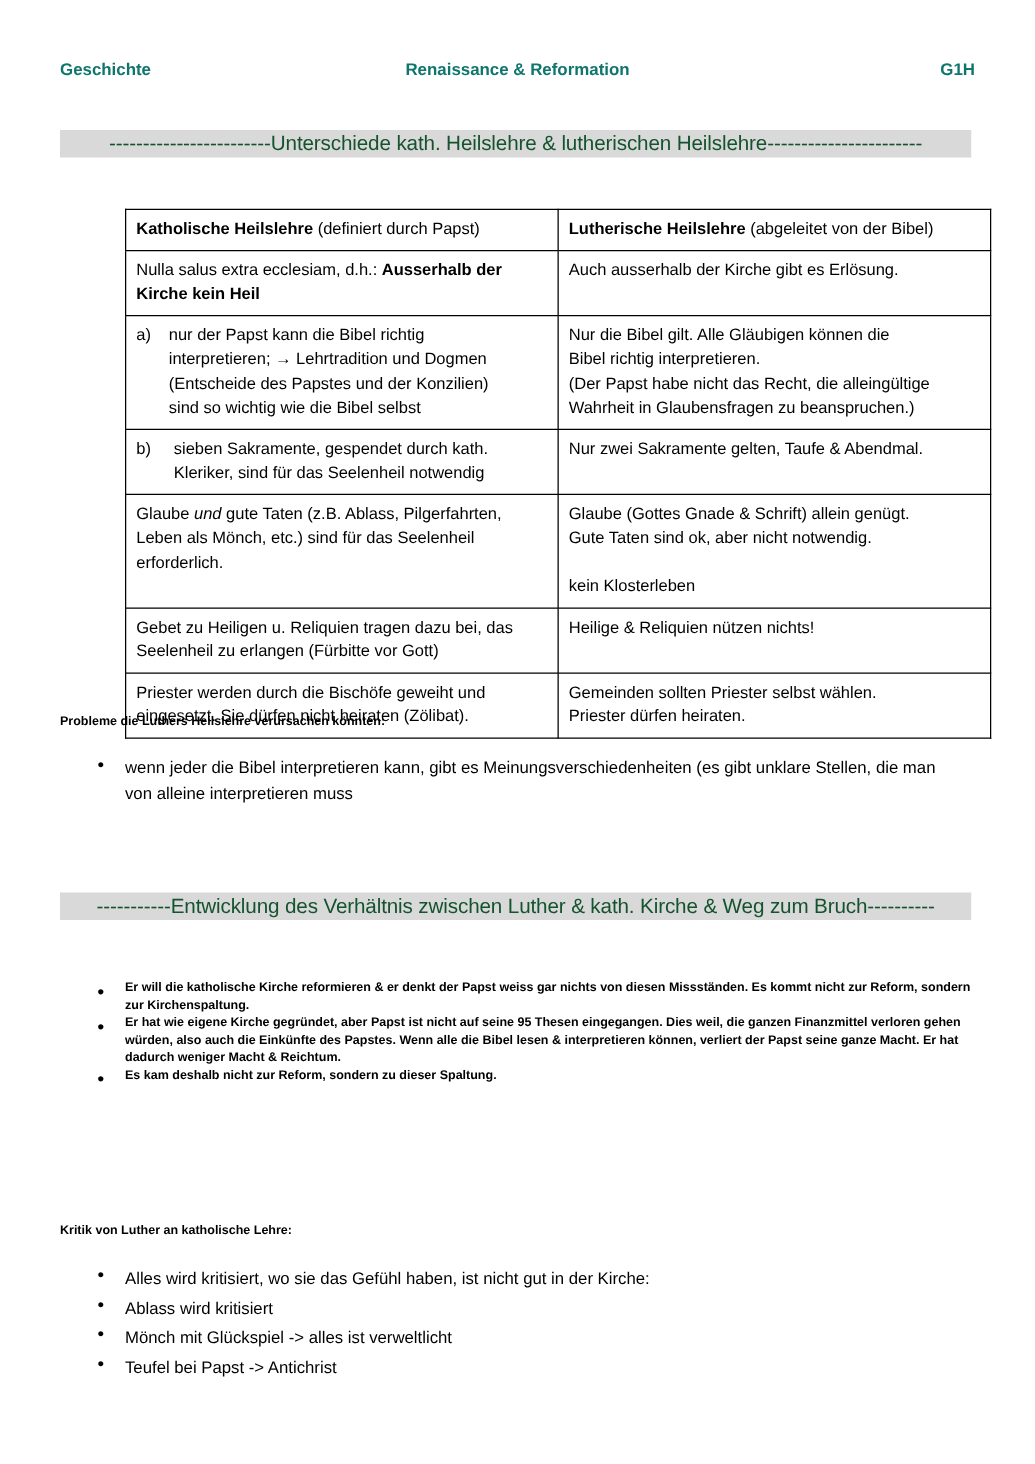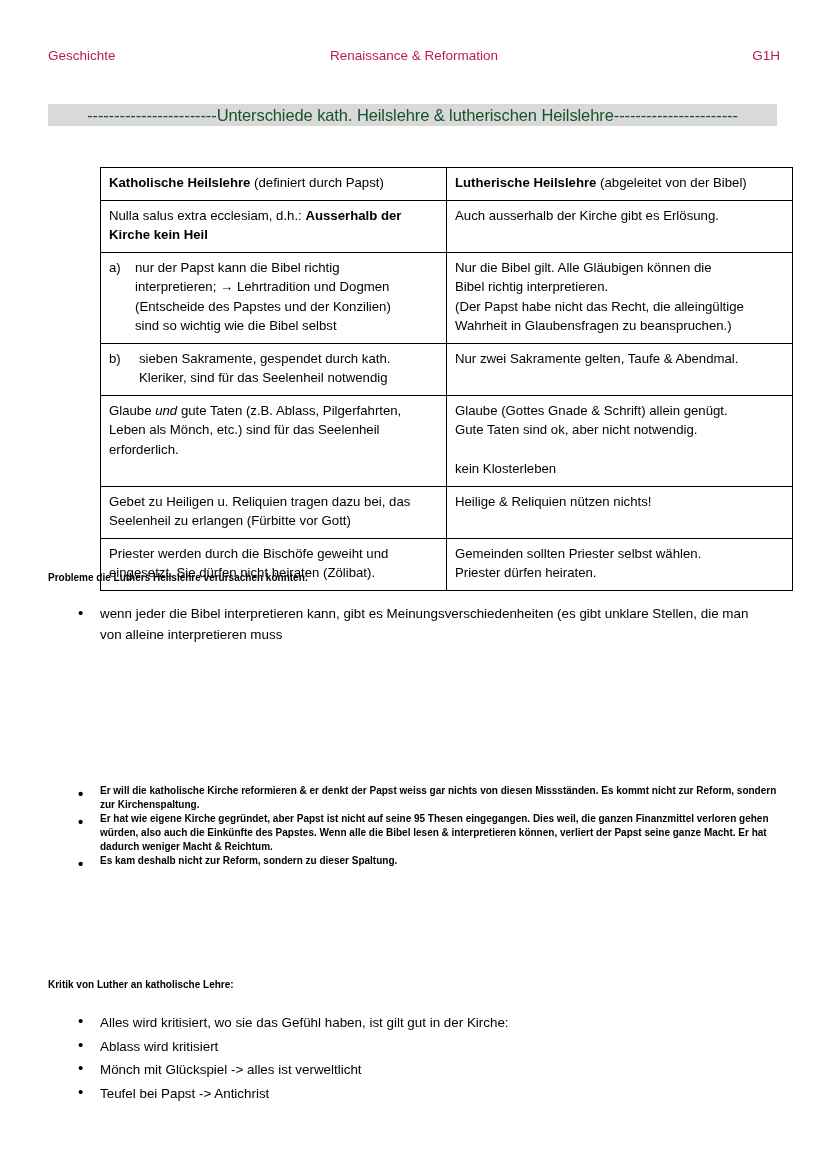--- a/index.html
+++ b/index.html
@@ -24,21 +24,22 @@
   }
 
   
   .runhead {
     position: absolute;
     top: 48px;
     left: 48px;
     right: 48px;
     height: 20px;
     font-size: 13.5px;
-    color: #be185d;
+    color: #0f766e;
+    font-weight: bold;
   }
   .runhead .rh-left   { position: absolute; left: 0;      top: 0; }
   .runhead .rh-center { position: absolute; left: 0; right: 0; top: 0; text-align: center; }
   .runhead .rh-right  { position: absolute; right: 0;     top: 0; }
 
   
   .banner {
     position: absolute;
     left: 48px;
     width: 729px;
@@ -216,29 +217,30 @@
       </tr>
     </tbody>
   </table>
 
   <div class="sec-head" id="head-probleme">Probleme die Luthers Heilslehre verursachen könnten:</div>
 
   <ul class="bl" id="list-probleme">
     <li>wenn jeder die Bibel interpretieren kann, gibt es Meinungsverschiedenheiten (es gibt unklare Stellen, die man von alleine interpretieren muss</li>
   </ul>
 
+  <div class="banner" id="banner-2">-----------Entwicklung des Verhältnis zwischen Luther &amp; kath. Kirche &amp; Weg zum Bruch----------</div>
 
   <ul class="bl" id="list-entwicklung">
     <li>Er will die katholische Kirche reformieren &amp; er denkt der Papst weiss gar nichts von diesen Missständen. Es kommt nicht zur Reform, sondern zur Kirchenspaltung.</li>
     <li>Er hat wie eigene Kirche gegründet, aber Papst ist nicht auf seine 95 Thesen eingegangen. Dies weil, die ganzen Finanzmittel verloren gehen würden, also auch die Einkünfte des Papstes. Wenn alle die Bibel lesen &amp; interpretieren können, verliert der Papst seine ganze Macht. Er hat dadurch weniger Macht &amp; Reichtum.</li>
     <li>Es kam deshalb nicht zur Reform, sondern zu dieser Spaltung.</li>
   </ul>
 
   <div class="sec-head" id="head-kritik">Kritik von Luther an katholische Lehre:</div>
 
   <ul class="bl" id="list-kritik">
-    <li>Alles wird kritisiert, wo sie das Gefühl haben, ist gilt gut in der Kirche:</li>
+    <li>Alles wird kritisiert, wo sie das Gefühl haben, ist nicht gut in der Kirche:</li>
     <li>Ablass wird kritisiert</li>
     <li>Mönch mit Glückspiel -&gt; alles ist verweltlicht</li>
     <li>Teufel bei Papst -&gt; Antichrist</li>
   </ul>
 
 </div>
 
 </body></html>

